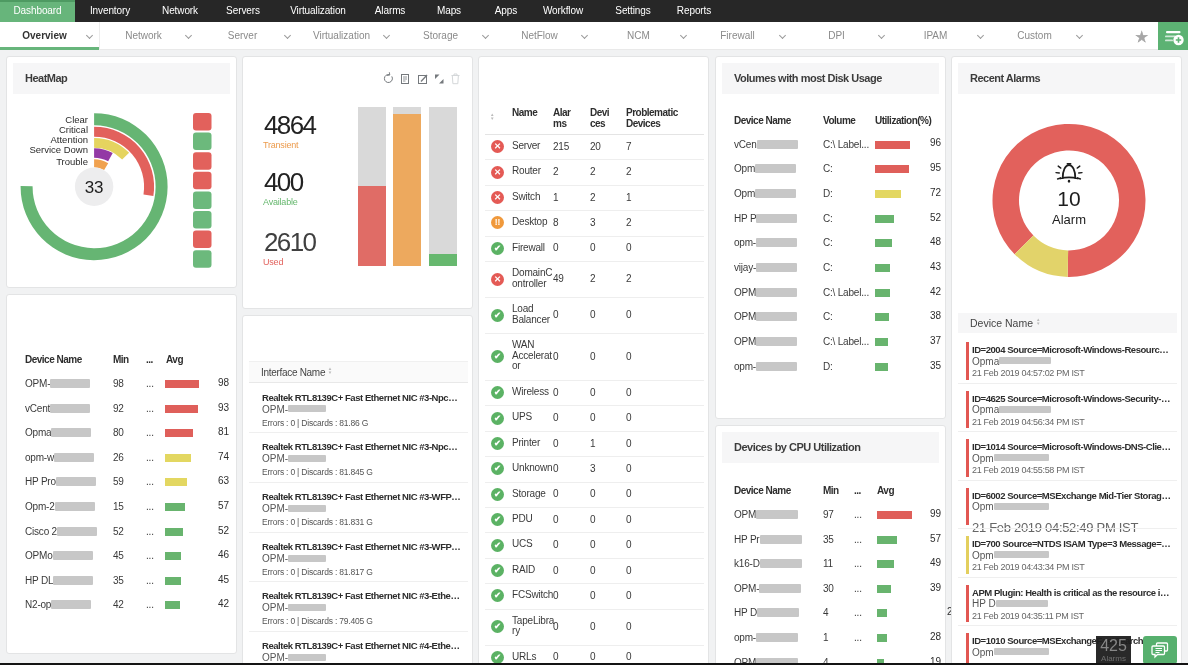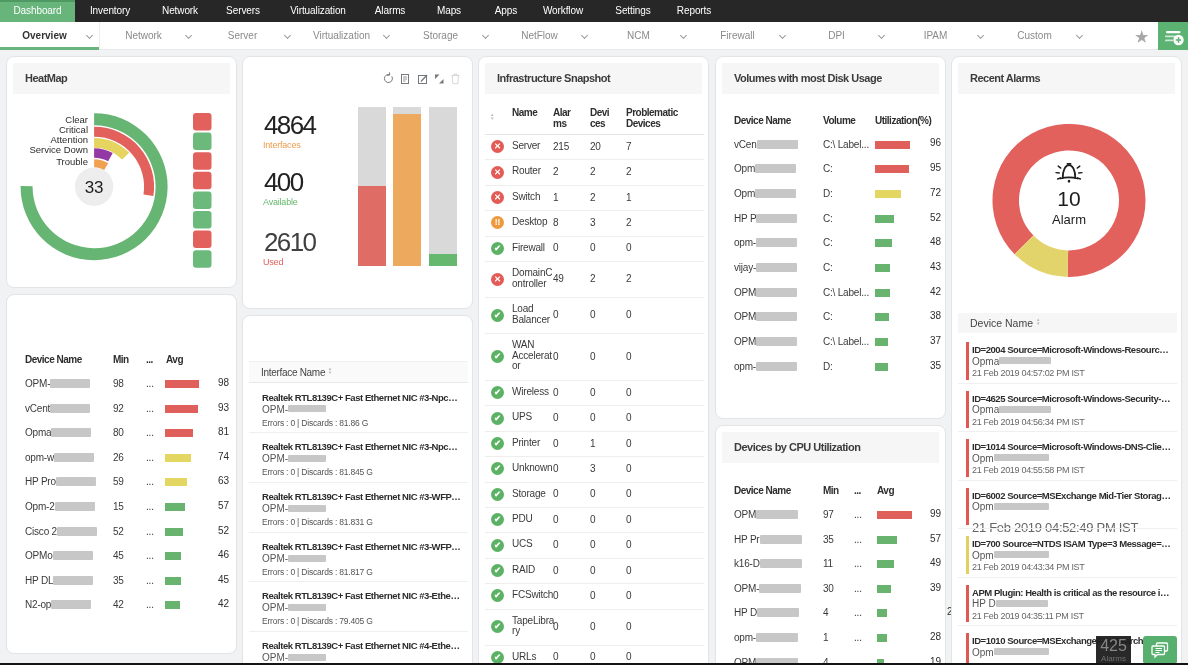--- a/index.html
+++ b/index.html
@@ -5,21 +5,21 @@
  font-family:"Liberation Sans",sans-serif;-webkit-font-smoothing:antialiased}
 .abs{position:absolute}
 .topnav{position:absolute;left:0;top:0;width:1188px;height:22px;background:#272727;display:flex}
 .topnav .it{color:#fff;font-size:10px;line-height:22px;padding:0 12px;letter-spacing:-0.1px}
 .topnav .active{background:#67b57b;width:75px;padding:0;text-align:center;box-shadow:inset 0 2px 0 #4e9a62}
 .tabbar{position:absolute;left:0;top:22px;width:1188px;height:28px;background:#fff;border-bottom:1px solid #e9e9e9}
 .tab{position:absolute;top:22px;height:28px;width:99px;font-size:10px;color:#8a8a8a;line-height:28px;text-align:center}
 .tab .lb{display:inline-block;margin-right:10px}
 .tab .cv{position:absolute;right:7px;top:11px;width:5px;height:5px;border-right:1.2px solid #9a9a9a;border-bottom:1.2px solid #9a9a9a;transform:rotate(45deg)}
 .tab.on{color:#333;font-weight:bold;border-bottom:3.5px solid #67b57b;box-shadow:1px 0 0 #ececec}
-.card{position:absolute;background:#fff;border:1px solid #e3e4e5;border-radius:8px}
+.card{position:absolute;background:#fff;border:1px solid #e3e4e5;border-radius:3px}
 .chead{position:absolute;left:6px;right:6px;top:6px;height:31px;background:#f6f6f7;
  font-size:11px;font-weight:bold;color:#3c3c3c;line-height:31px;padding-left:12px;letter-spacing:-0.5px}
 .gb{display:inline-block;background:#c7c7c7;height:9px;border-radius:1px;vertical-align:middle;margin-top:-2px}
 .th{font-size:10px;font-weight:bold;color:#2e2e2e;letter-spacing:-0.5px}
 .td{font-size:10px;color:#3a3a3a;letter-spacing:-0.2px}
 .bar{position:absolute;height:7.5px}
 .num{position:absolute;font-size:10px;color:#2e2e2e;text-align:right;width:24px}
 .sort{display:inline-block;font-size:4.5px;color:#bbb;line-height:4px;vertical-align:2px}
 .ic{display:inline-block;width:13px;height:13px;border-radius:50%;color:#fff;text-align:center;
  font-size:8.5px;line-height:13px;font-weight:bold}
@@ -149,21 +149,21 @@
         <path d="M22 6h4M22 8h4M22 10h2.5" stroke-width="0.8"></path>
         <rect x="37.5" y="4.5" width="8" height="8"></rect>
         <path d="M40 10.5 L46 4" stroke-width="1.3"></path>
       </g>
       <path d="M54 3.5h4.5L54 8zM62.5 12.5H58l4.5-4.5z" fill="#75797d"></path>
       <g stroke="#d4d7d9" stroke-width="1" fill="none">
         <path d="M70.5 4.5h8M73 4.5V3h3v1.5M71.3 4.5l.6 8.2h4.9l.6-8.2"></path>
       </g>
     </svg>
 <div class="abs" style="left:21px;top:53px;font-size:26px;letter-spacing:-1.6px;color:#222">4864</div>
-<div class="abs" style="left:20px;top:83px;font-size:9px;letter-spacing:-0.2px;color:#ec9b4c">Interfaces</div>
+<div class="abs" style="left:20px;top:83px;font-size:9px;letter-spacing:-0.2px;color:#ec9b4c">Transient</div>
 <div class="abs" style="left:21px;top:110px;font-size:26px;letter-spacing:-1.6px;color:#222">400</div>
 <div class="abs" style="left:20px;top:140px;font-size:9px;letter-spacing:-0.2px;color:#67b86f">Available</div>
 <div class="abs" style="left:21px;top:170px;font-size:26px;letter-spacing:-1.6px;color:#404040">2610</div>
 <div class="abs" style="left:20px;top:200px;font-size:9px;letter-spacing:-0.2px;color:#e2625d">Used</div>
 <div class="abs" style="left:115px;top:50px;width:28px;height:159px;background:#d9d9d9"></div>
 <div class="abs" style="left:115px;top:129.0px;width:28px;height:80.0px;background:#e06c66"></div>
 <div class="abs" style="left:150px;top:50px;width:28px;height:159px;background:#d9d9d9"></div>
 <div class="abs" style="left:150px;top:56.5px;width:28px;height:152.5px;background:#eda95e"></div>
 <div class="abs" style="left:186px;top:50px;width:28px;height:159px;background:#d9d9d9"></div>
 <div class="abs" style="left:186px;top:196.6px;width:28px;height:12.4px;background:#67b86f"></div>
@@ -187,21 +187,20 @@
 <div class="abs" style="left:19px;top:250.7px;font-size:8.5px;letter-spacing:-0.2px;color:#555">Errors : 0 | Discards : 81.817 G</div>
 <div class="abs" style="left:6px;top:265.4px;width:219px;border-top:1px solid #efefef"></div>
 <div class="abs ell" style="left:19px;top:274.4px;width:200px;font-size:9.5px;font-weight:bold;color:#2d2d2d;letter-spacing:-0.45px">Realtek RTL8139C+ Fast Ethernet NIC #3-Ethernet 3</div>
 <div class="abs" style="left:19px;top:286.4px;font-size:10px;color:#555">OPM-<span class="gb" style="width:38px;height:7px"></span></div>
 <div class="abs" style="left:19px;top:300.4px;font-size:8.5px;letter-spacing:-0.2px;color:#555">Errors : 0 | Discards : 79.405 G</div>
 <div class="abs" style="left:6px;top:315.1px;width:219px;border-top:1px solid #efefef"></div>
 <div class="abs ell" style="left:19px;top:324.1px;width:200px;font-size:9.5px;font-weight:bold;color:#2d2d2d;letter-spacing:-0.45px">Realtek RTL8139C+ Fast Ethernet NIC #4-Ethernet 4</div>
 <div class="abs" style="left:19px;top:336.1px;font-size:10px;color:#555">OPM-<span class="gb" style="width:38px;height:7px"></span></div>
 </div>
 <div class="card" style="left:478px;top:56px;width:231px;height:625px">
-<div class="chead">Infrastructure Snapshot</div>
 <div class="abs sort" style="left:11px;top:56px">▲<br>▼</div>
 <div class="abs th" style="left:33px;top:50px">Name</div>
     <div class="abs th" style="left:74px;top:50px;width:30px">Alar<br>ms</div>
     <div class="abs th" style="left:111px;top:50px;width:28px">Devi<br>ces</div>
     <div class="abs th" style="left:147px;top:50px;width:70px">Problematic Devices</div>
 <div class="abs" style="left:6px;top:77px;width:219px;border-top:1px solid #e4e4e4"></div>
 <div class="abs ic r" style="left:12px;top:83.2px">✕</div>
 <div class="abs td" style="left:33px;top:84.0px;width:43px;line-height:10.5px;word-wrap:break-word">Server</div>
 <div class="abs td" style="left:74px;top:83.7px">215</div>
 <div class="abs td" style="left:111px;top:83.7px">20</div>

